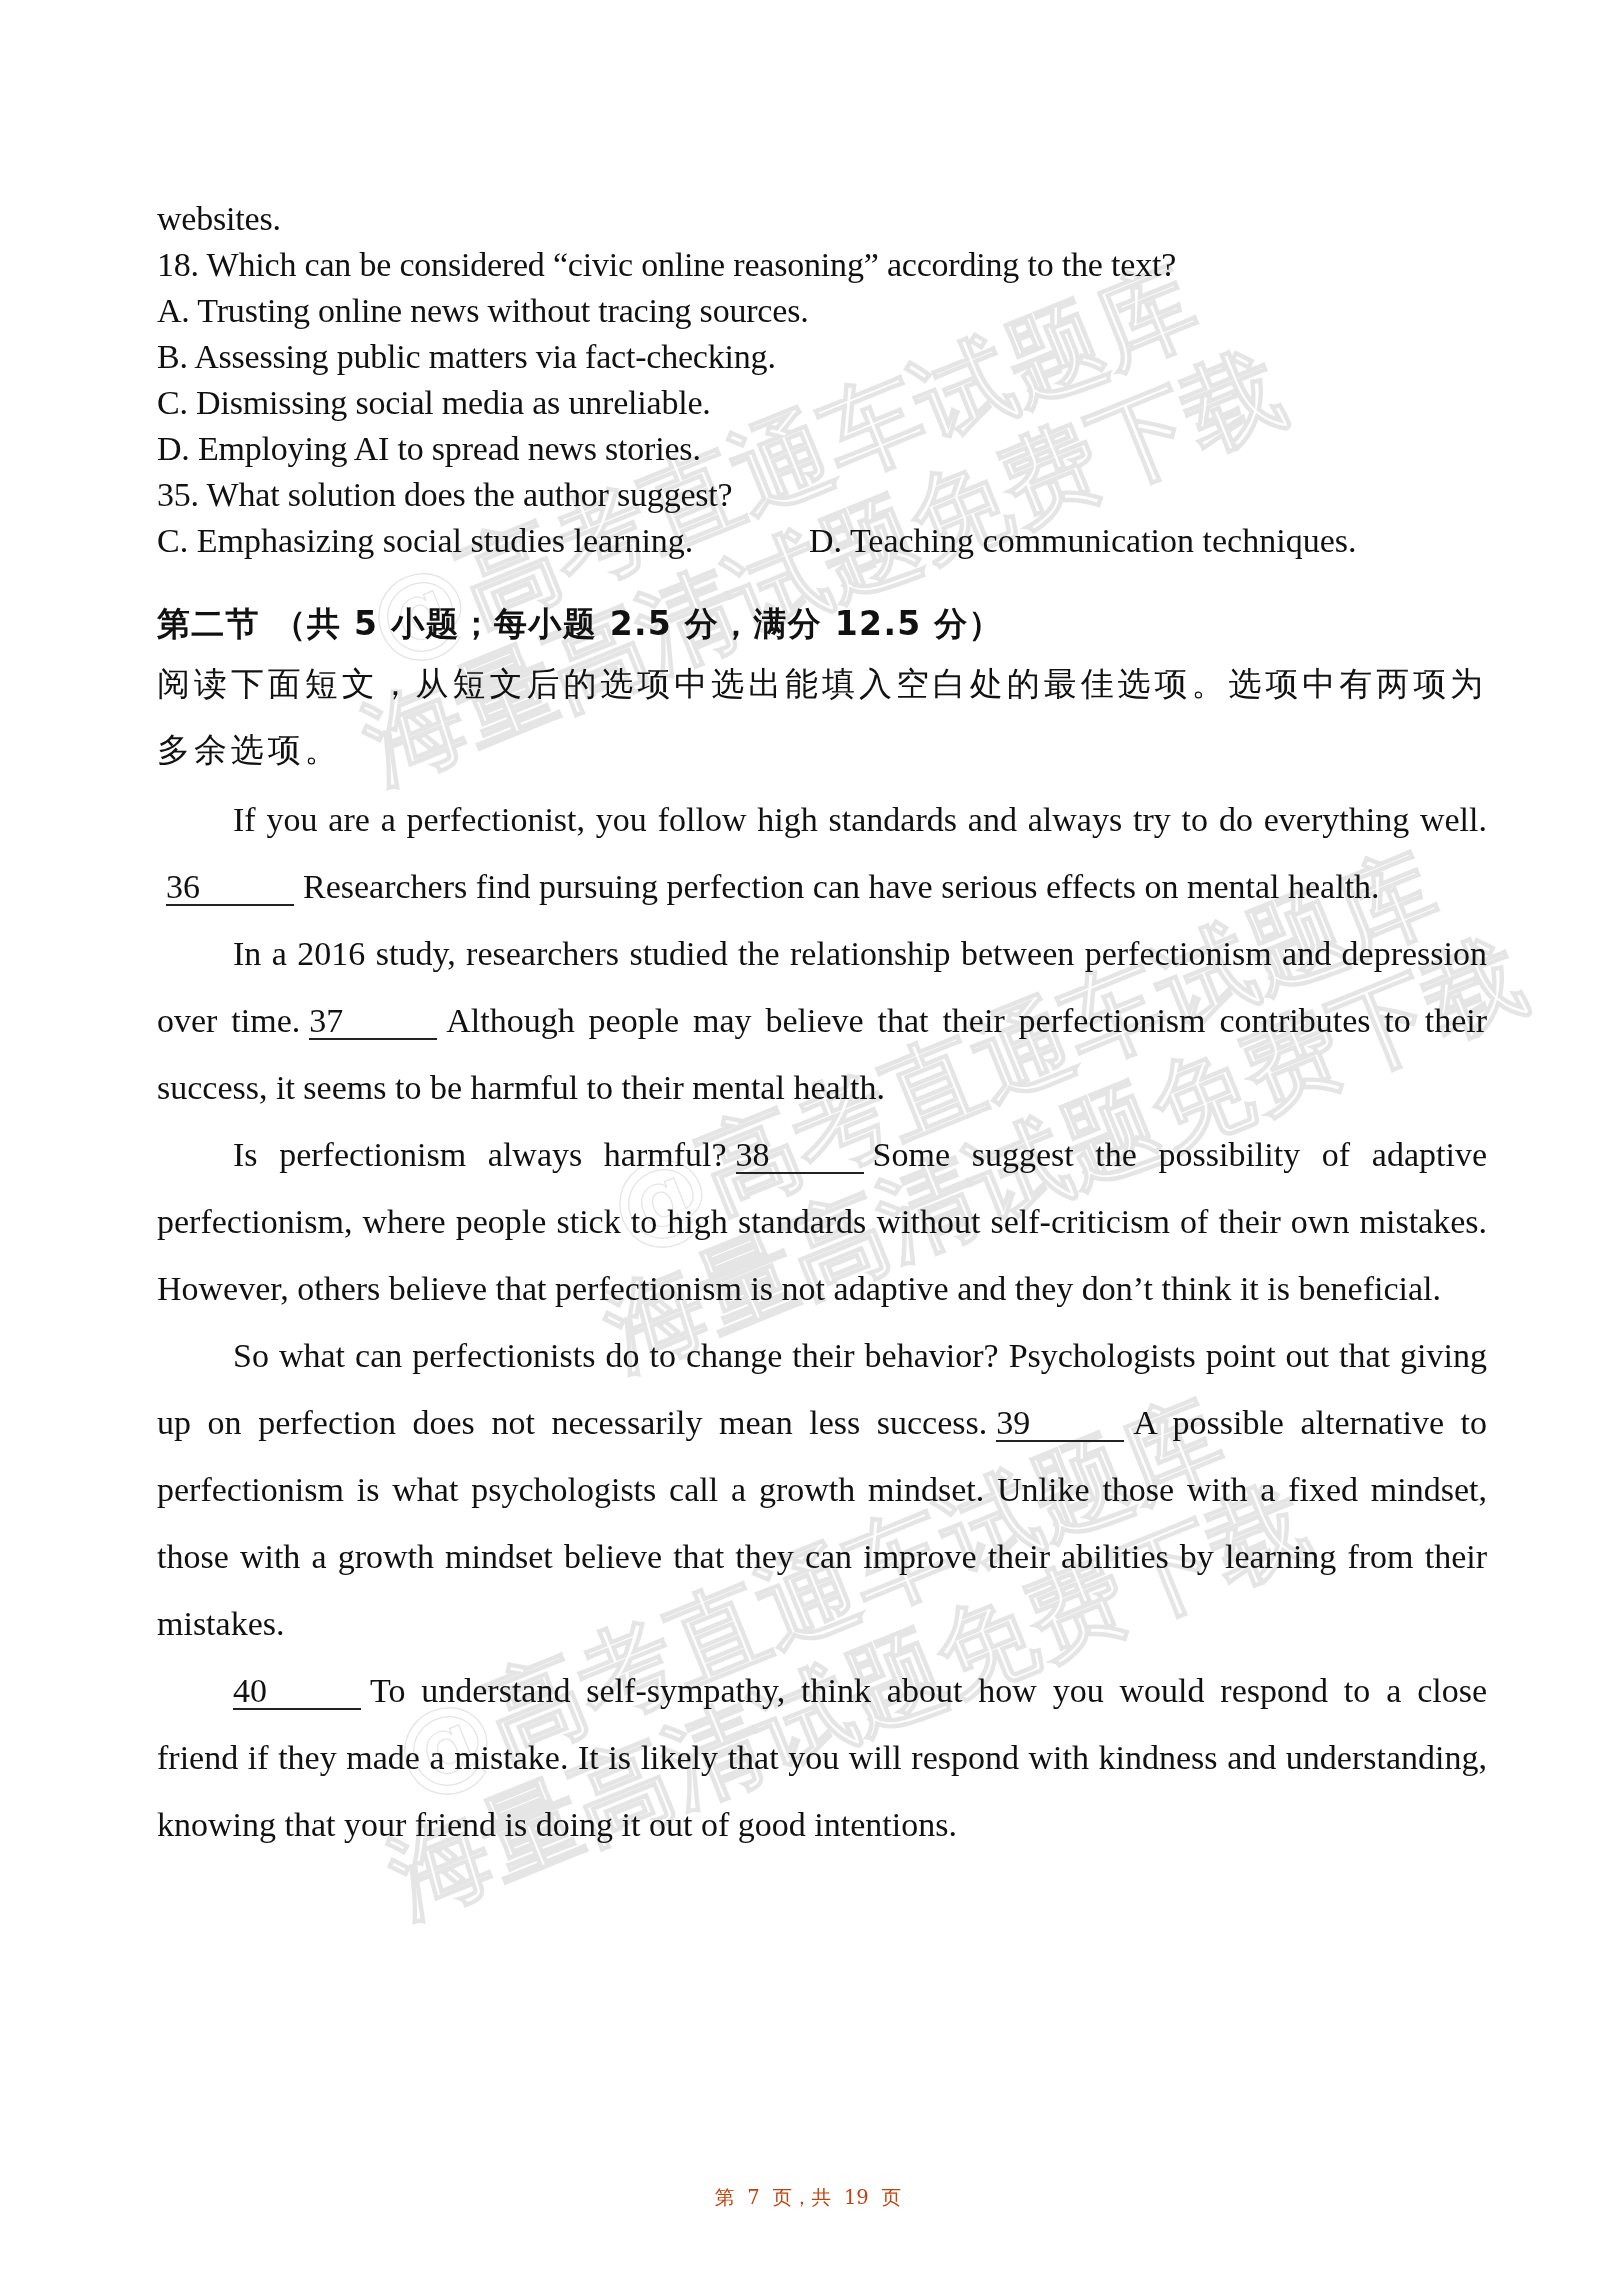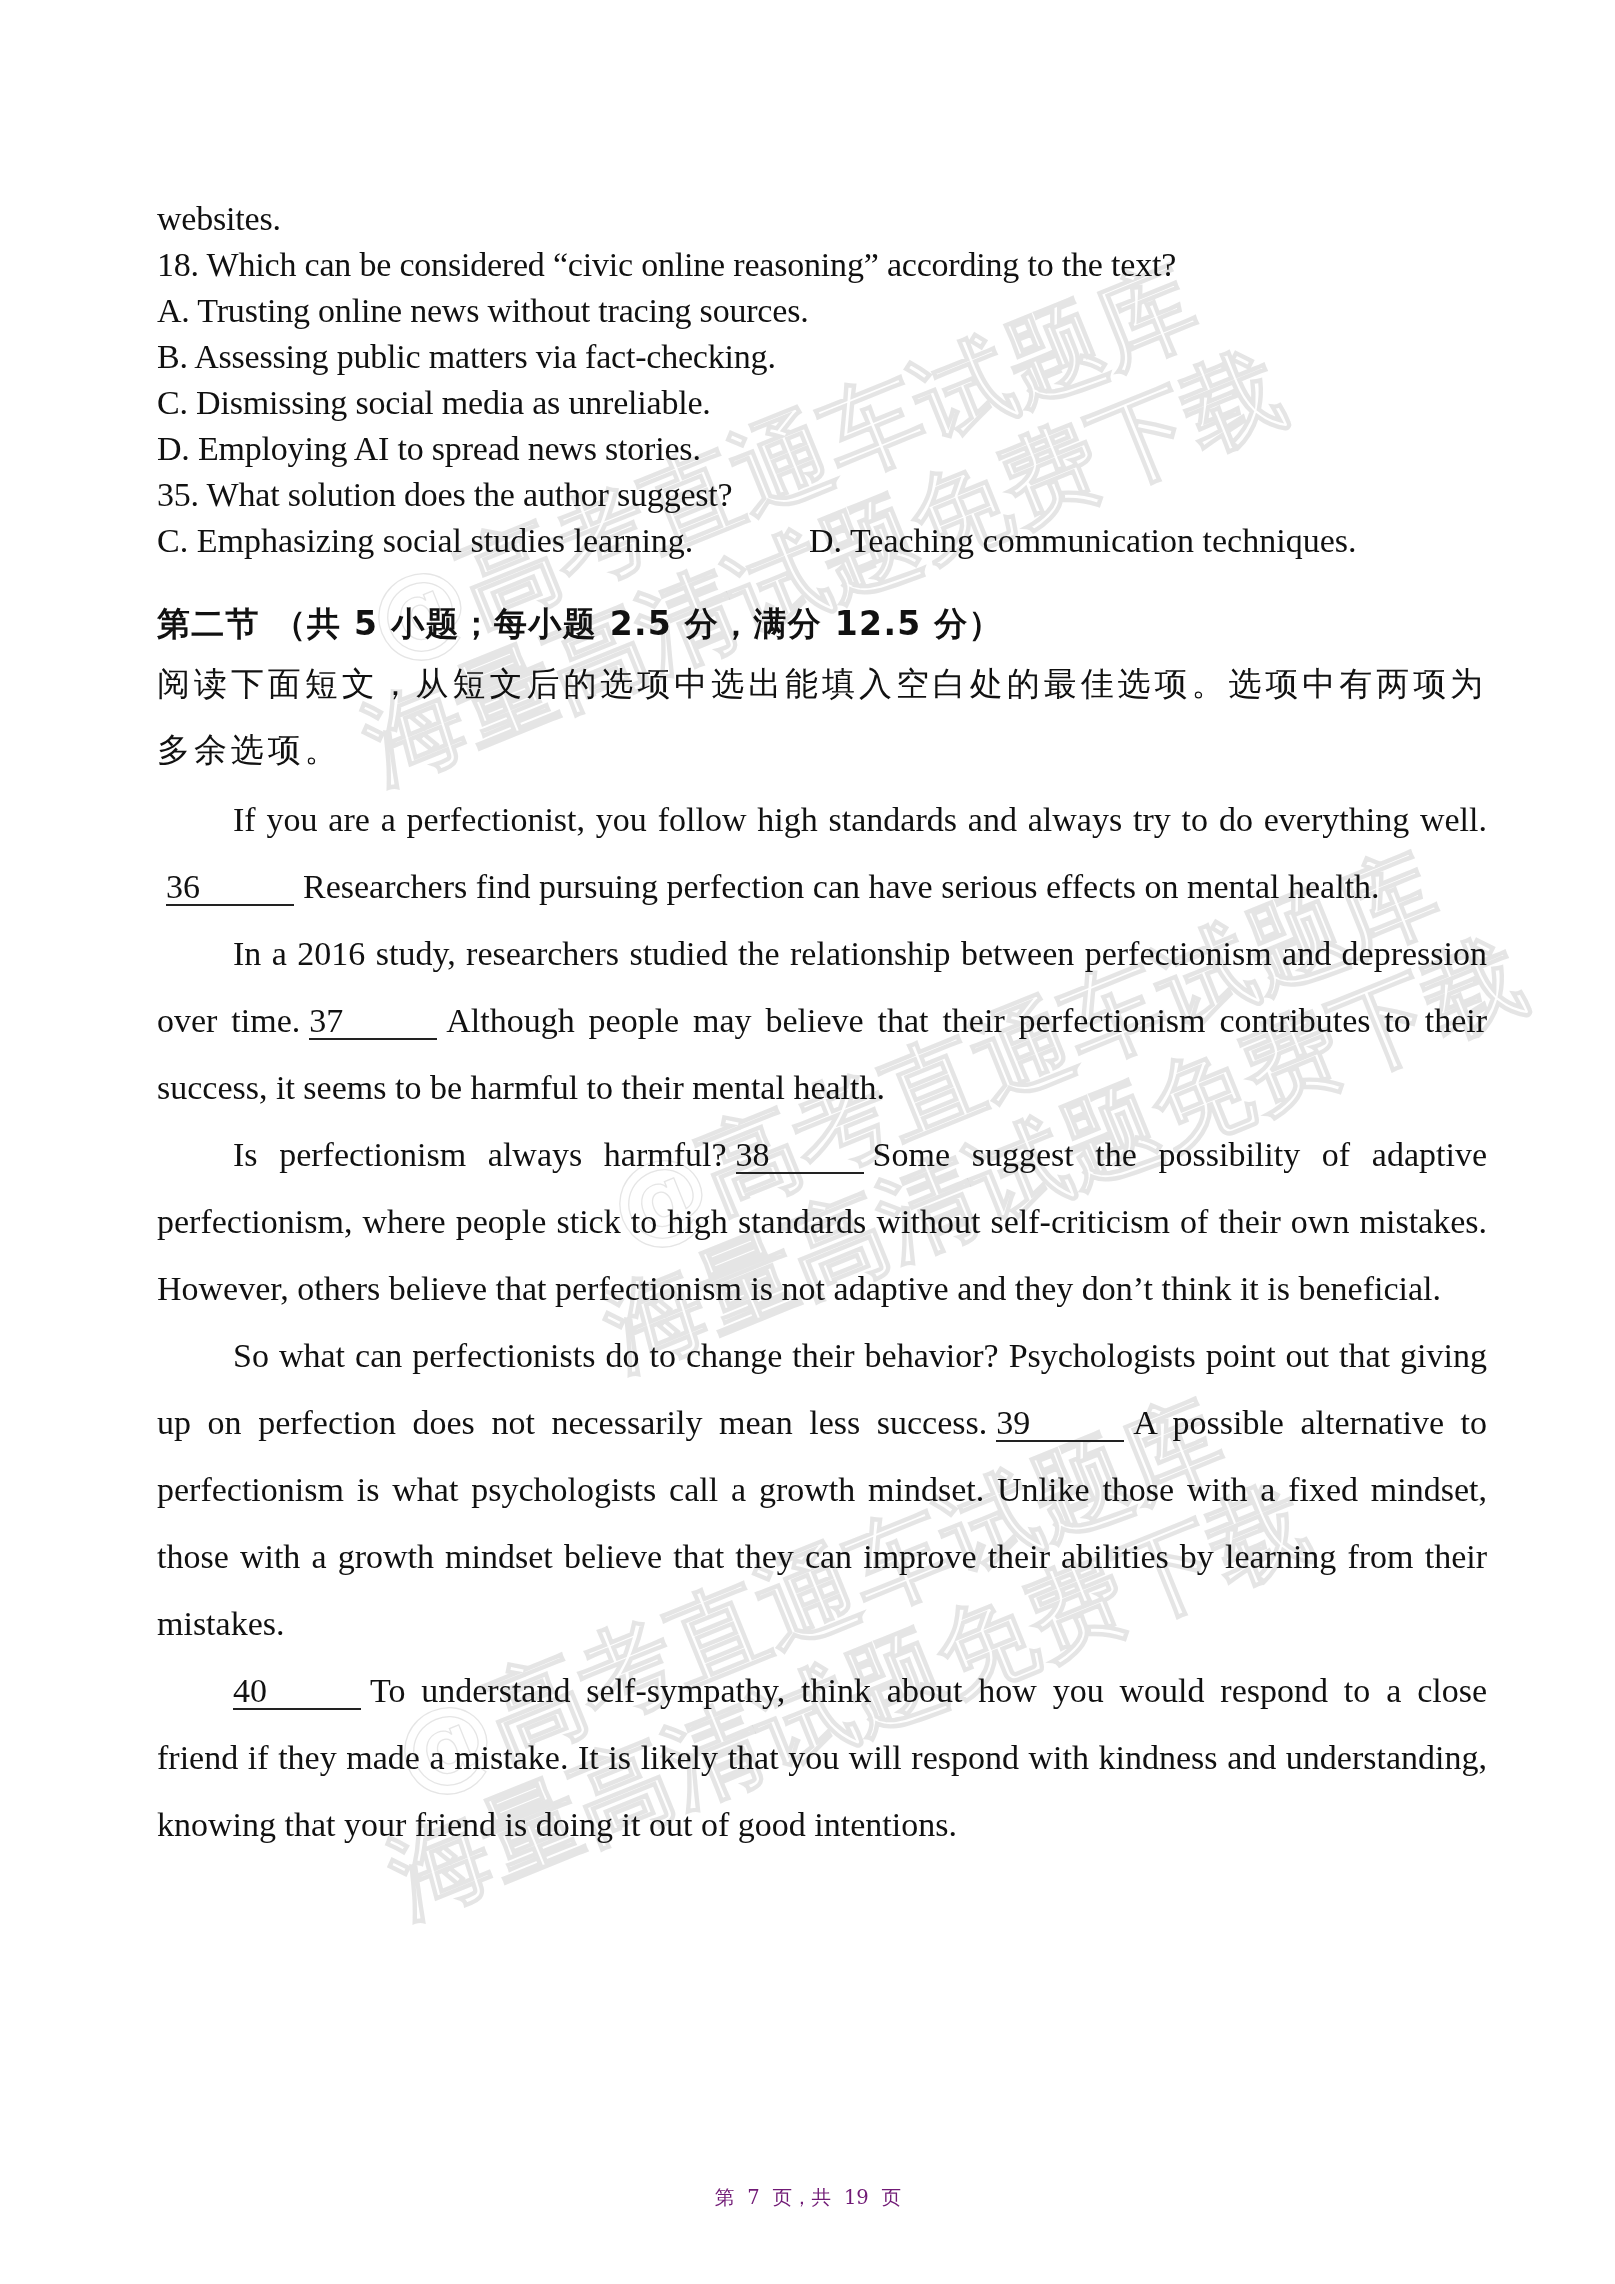--- a/index.html
+++ b/index.html
@@ -79,21 +79,21 @@
     .blank-leading { margin-left: 0; }
 
     .footer {
       position: absolute;
       top: 2184px;
       left: 0;
       width: 1616px;
       text-align: center;
       font-family: "DejaVu Serif", "Liberation Serif", serif;
       font-size: 19.6px;
-      color: #701a75;
+      color: #c2410c;
       word-spacing: 6.5px;
     }
 
     .watermark {
       position: absolute;
       color: transparent;
       -webkit-text-stroke: 1.3px rgba(150,150,150,0.25);
       font-family: "DejaVu Sans", sans-serif;
       font-size: 98px;
       font-weight: bold;

